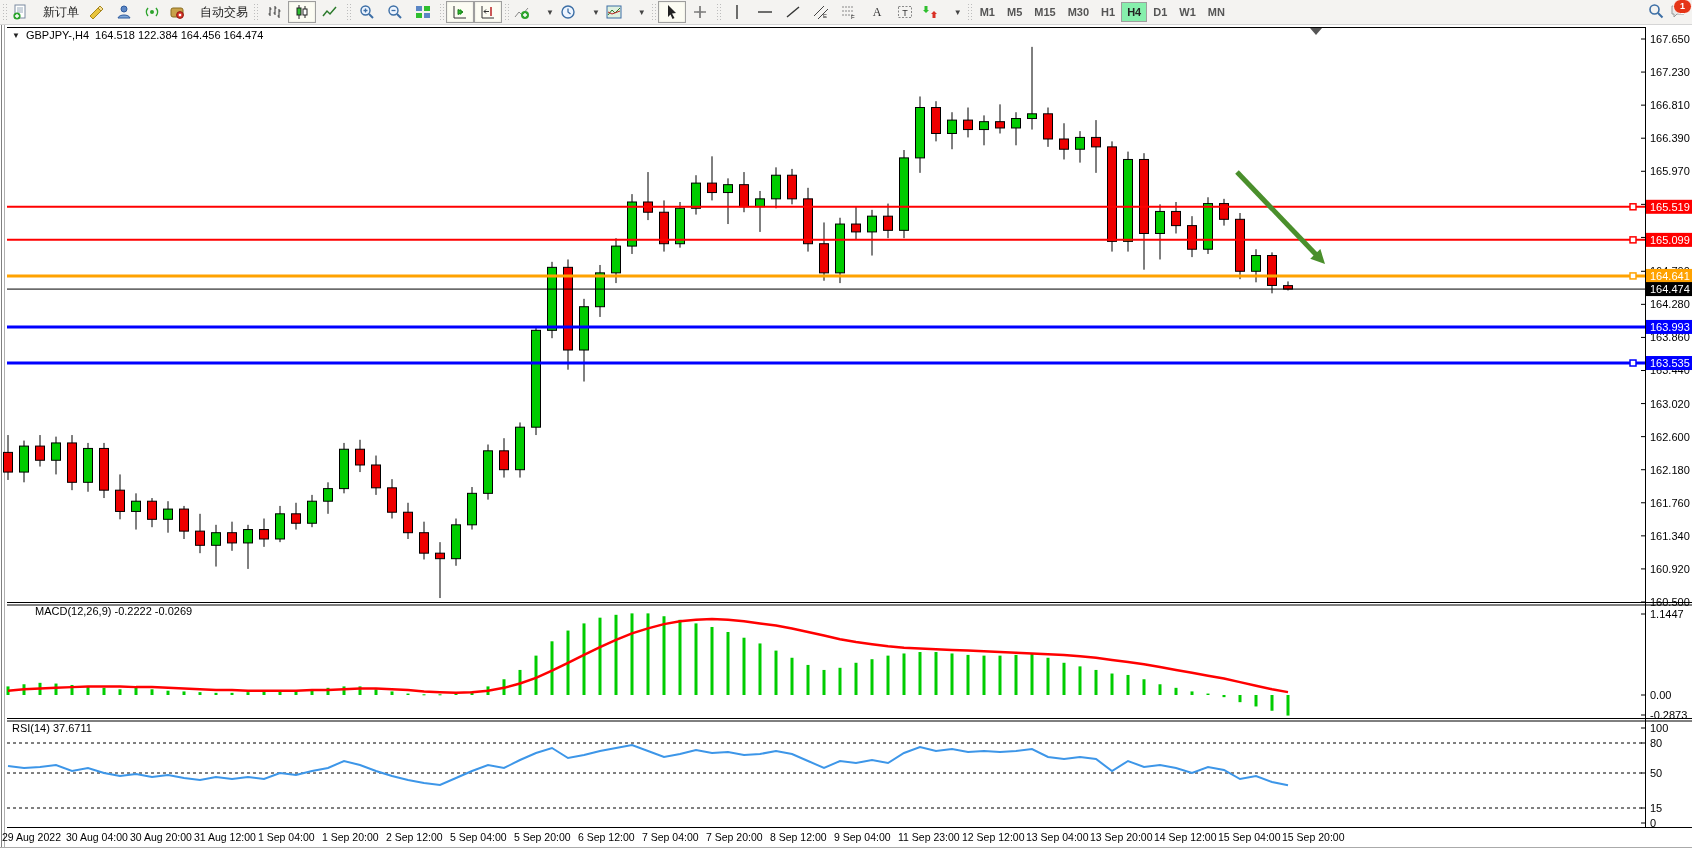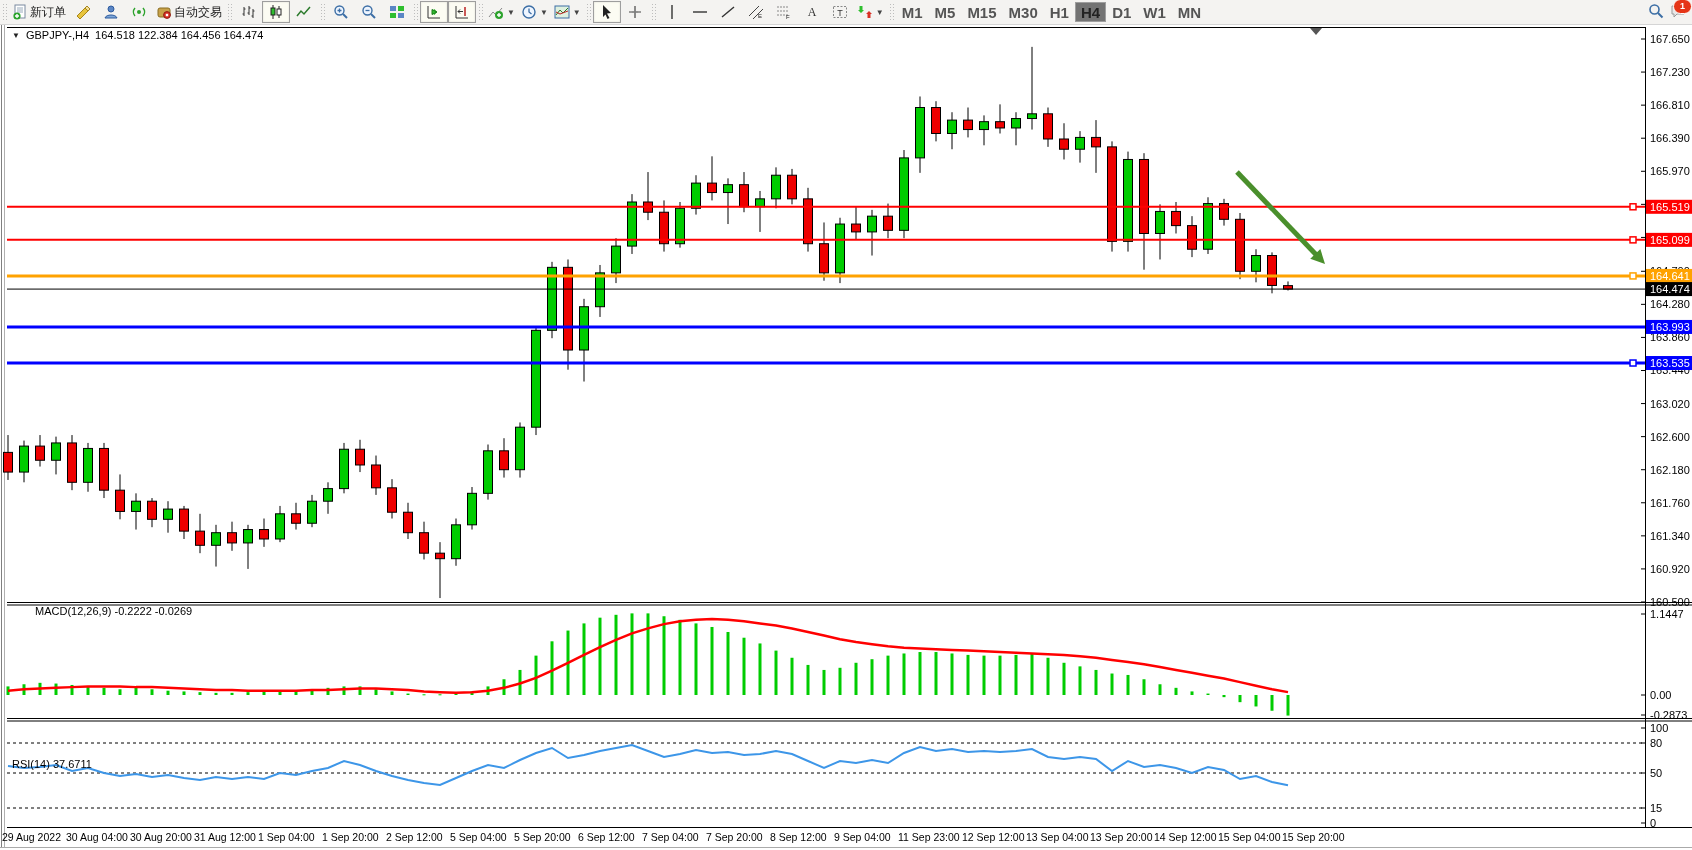--- a/index.html
+++ b/index.html
@@ -3,28 +3,28 @@
 <meta charset="utf-8">
 <style>
   html,body{margin:0;padding:0;width:1692px;height:850px;overflow:hidden;
     font-family:"Liberation Sans","DejaVu Sans",sans-serif;background:#ececec;}
   
   .toolbar{position:absolute;left:0;top:0;width:1692px;height:24px;background:#f4f3f1;
     border-bottom:1px solid #b8b8b8;display:flex;align-items:center;font-size:12px;color:#222;}
   .grip{width:5px;height:18px;margin:0 2px;
     background-image:radial-gradient(#bdbdbd 35%,transparent 36%);background-size:3px 3px;}
   .tb-btn{height:20px;min-width:22px;display:flex;align-items:center;justify-content:center;
-    gap:2px;padding:0 2px;border:1px solid transparent;cursor:default;}
+    gap:15px;padding:0 2px;border:1px solid transparent;cursor:default;}
   .tb-btn.active{background:#fcfcf3;border-color:#9e9e9e;box-shadow:inset 0 0 2px #00000022;}
   .tb-btn .icon{width:16px;height:16px;display:inline-flex;align-items:center;justify-content:center;}
   .tb-btn .lbl{white-space:nowrap;}
   .dd{font-size:8px;color:#444;margin-left:1px;}
-  .tf-btn{height:18px;padding:0 5px;font-size:15px;font-weight:bold;color:#555;
+  .tf-btn{height:18px;padding:0 5px;font-size:11px;font-weight:bold;color:#555;
     border:1px solid transparent;display:flex;align-items:center;}
-  .tf-btn.active{background:#737373;border-color:#9e9e9e;color:#222;}
+  .tf-btn.active{background:#86efac;border-color:#9e9e9e;color:#222;}
   .tb-right{margin-left:auto;display:flex;align-items:center;margin-right:6px;gap:6px;}
   .chat-wrap{position:relative;}
   .badge{position:absolute;top:-4px;right:-6px;background:#e53517;color:#fff;border-radius:8px;
     min-width:13px;height:13px;font-size:9px;font-weight:bold;display:flex;align-items:center;
     justify-content:center;padding:0 2px;border:1px solid #fff;}
   
   #chart-region{position:absolute;left:0;top:24px;width:1692px;height:826px;background:#fff;}
   #cv{position:absolute;left:0;top:0;}
   .overlay{position:absolute;font-size:11px;color:#000;white-space:pre;}
   #title-ov{left:12px;top:5px;display:flex;align-items:center;gap:6px;}
@@ -671,14 +671,14 @@
         <text x="1218" y="817">15 Sep 04:00</text>
         <text x="1282" y="817">15 Sep 20:00</text>
       </g>
     </svg>
   <div class="overlay" id="title-ov">
     <span class="tri">▼</span>
     <span>GBPJPY-,H4</span>
     <span>164.518 122.384 164.456 164.474</span>
   </div>
   <div class="overlay" style="left:12px;top:581px;padding-left:23px;">MACD(12,26,9) -0.2222 -0.0269</div>
-  <div class="overlay" style="left:12px;top:734px;">RSI(14) 37.6711</div>
+  <div class="overlay" style="left:12px;top:698px;">RSI(14) 37.6711</div>
 </div>
 
 </body></html>

